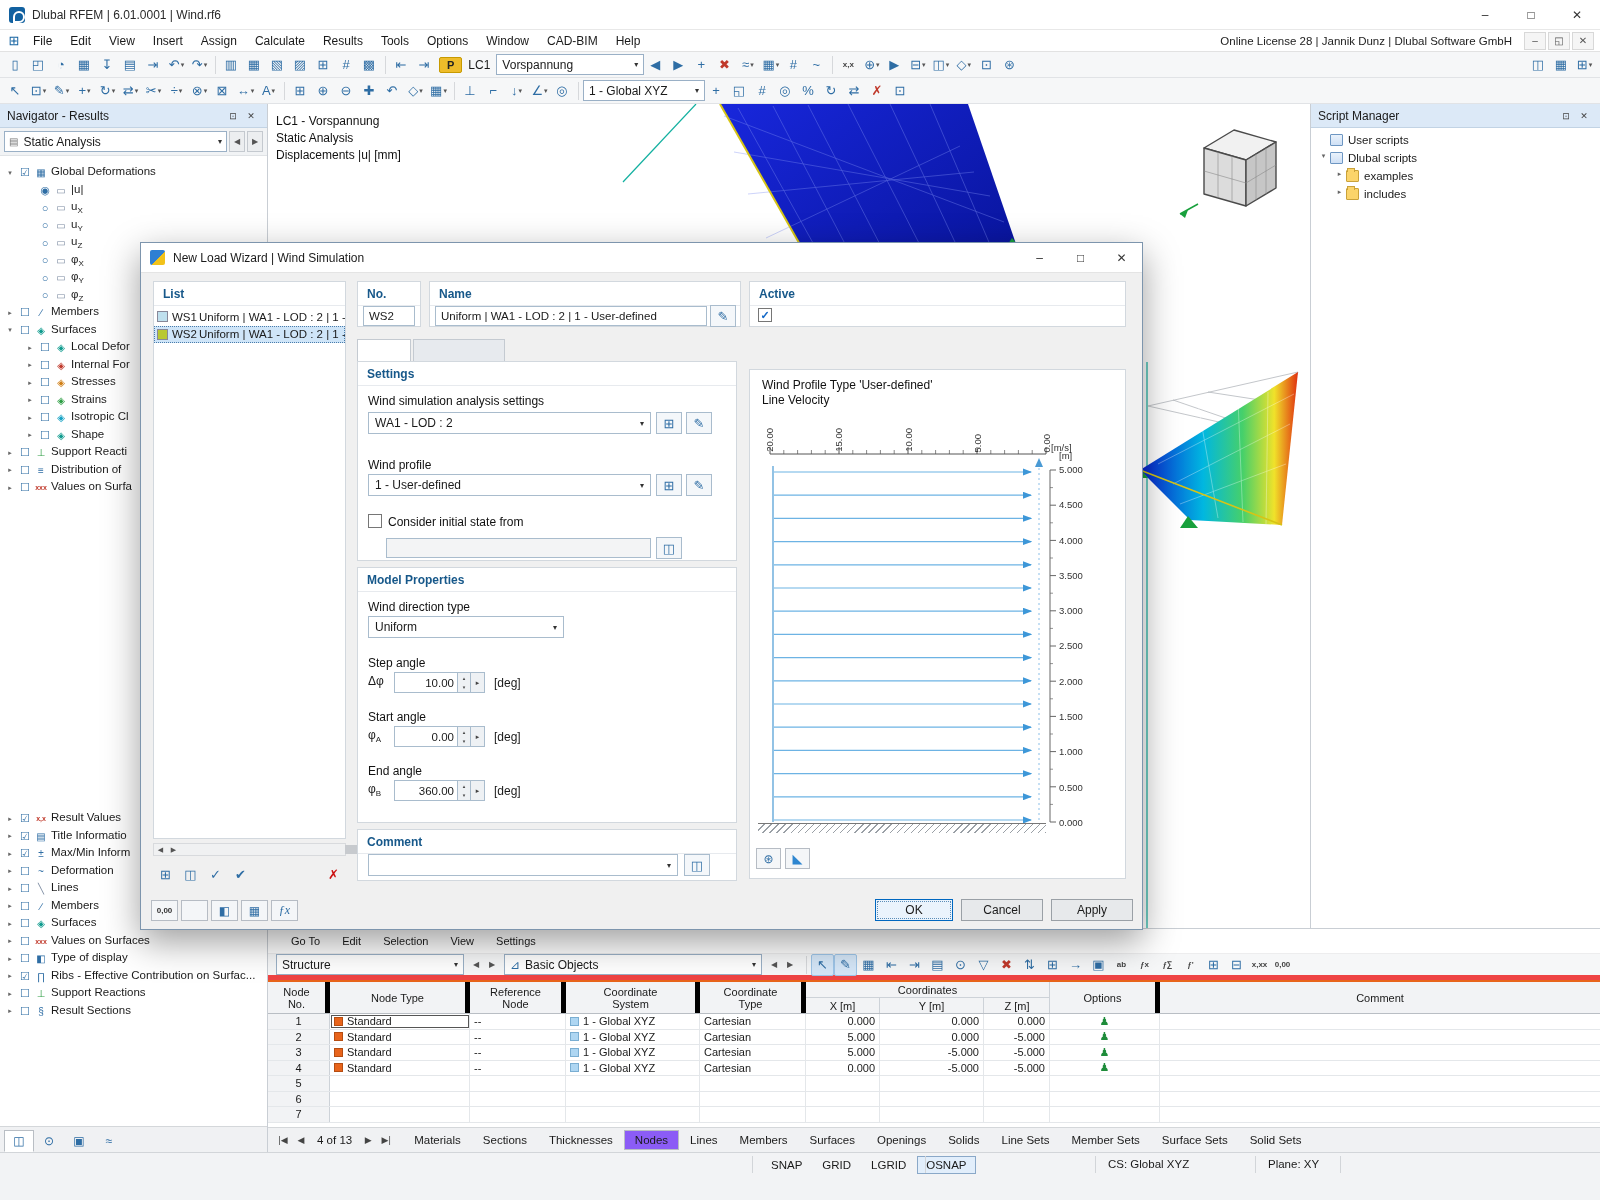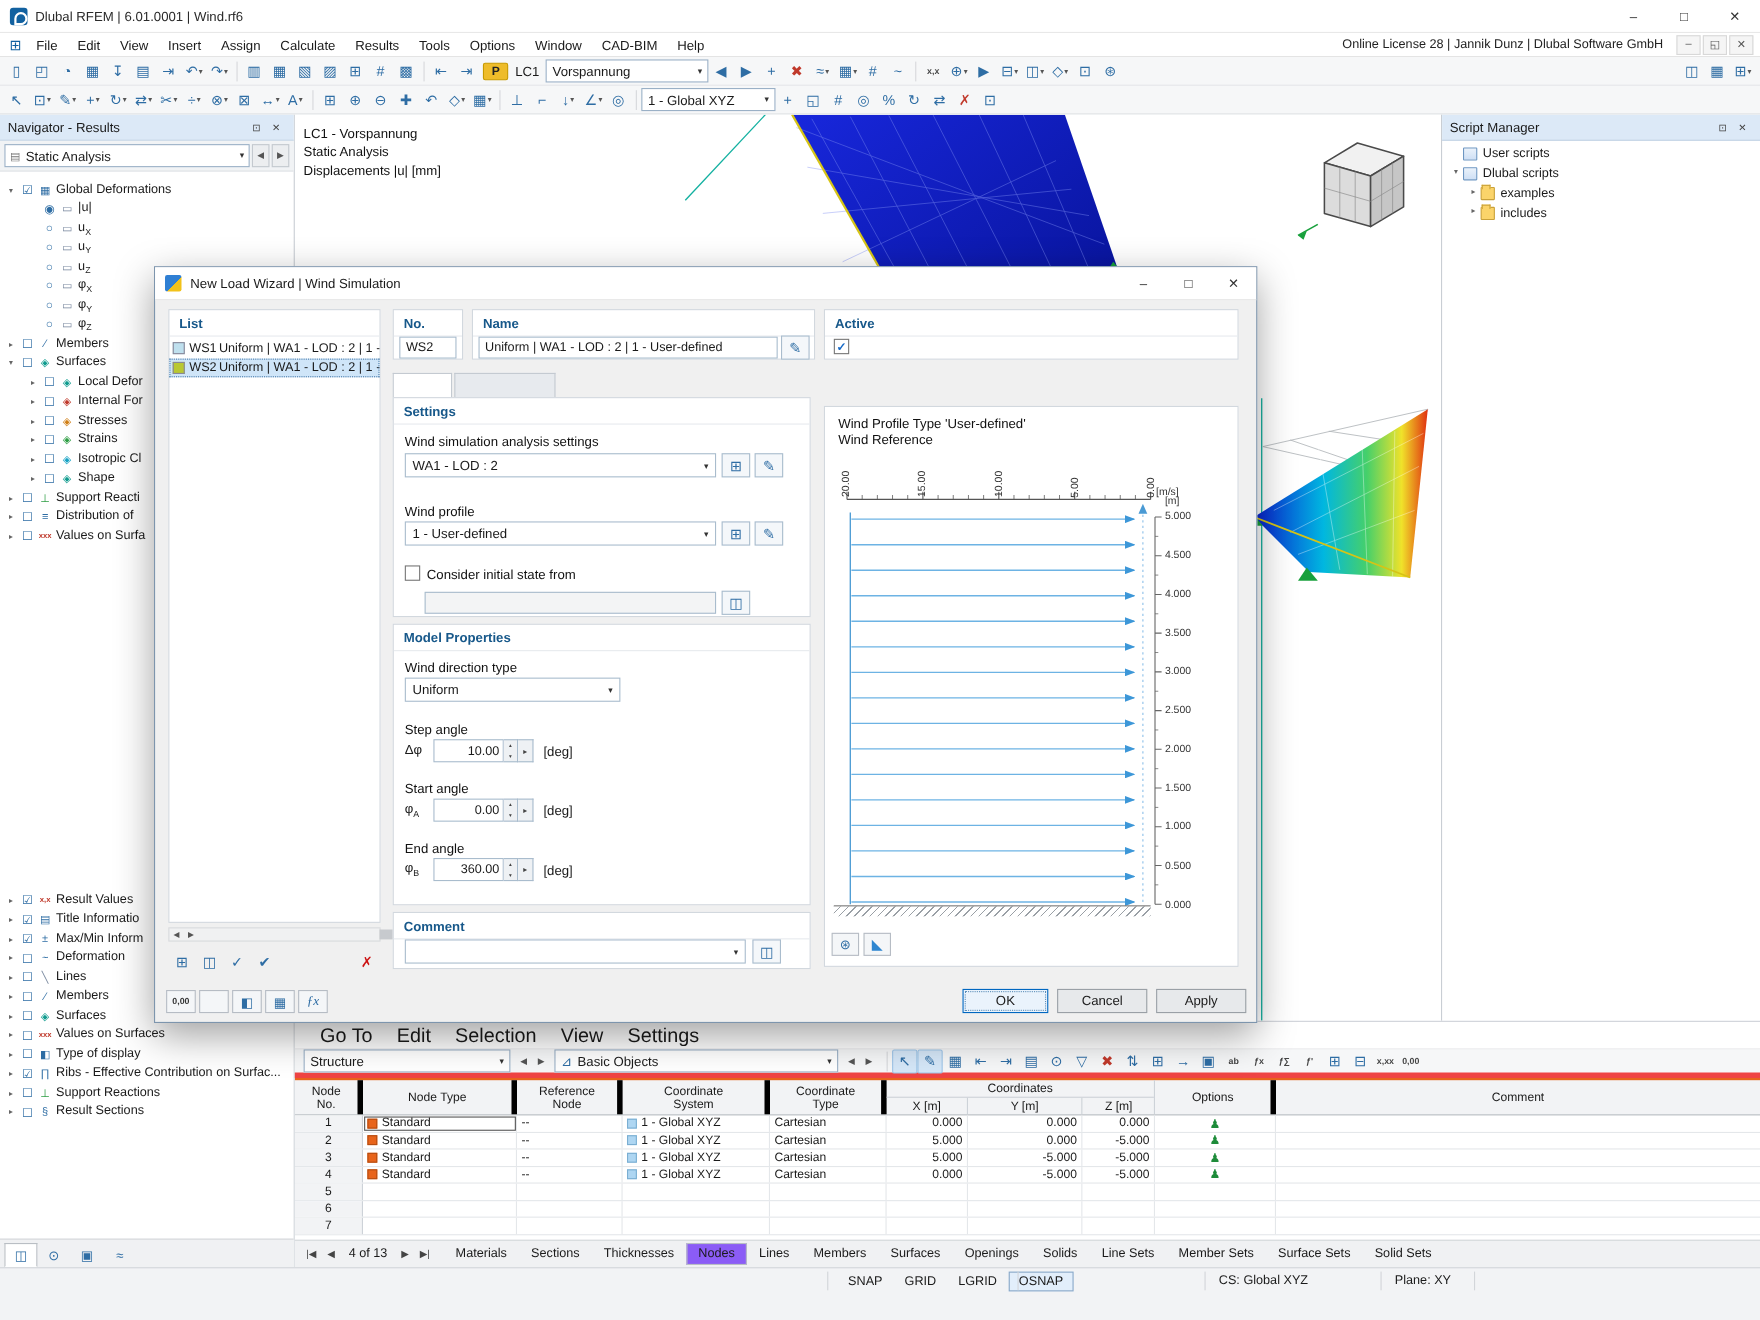--- a/index.html
+++ b/index.html
@@ -69,21 +69,21 @@
 .sm-body{padding-top:6px}
 .sm-row{height:18px;display:flex;align-items:flex-start;font-size:11.5px;padding-left:6px}
 .sm-row .exp{width:13px;font-size:7px;color:#666;text-align:center;flex:none}
 .sm-row .sic{width:13px;height:12px;margin-right:5px;flex:none;background:linear-gradient(#eaf2fb,#cfe0f5);border:1px solid #6d96c2;border-radius:1px}
 .sm-row.folder .sic{background:#fbd46a;border:1px solid #caa23a;position:relative}
 .sm-row.folder .sic::before{content:"";position:absolute;left:0;top:-3px;width:6px;height:3px;background:#fbd46a;border:1px solid #caa23a;border-bottom:none}
 .sm-row.child{padding-left:22px}
 
 .bottom{position:absolute;left:268px;top:928px;width:1332px;height:224px;background:#fff;border-top:1px solid #c9ced4;display:flex;flex-direction:column;z-index:4}
 .b-menus{height:24px;display:flex;align-items:center;padding-left:12px;flex:none;background:#fff}
-.b-menu{padding:0 11px;font-size:18px}
+.b-menu{padding:0 11px;font-size:11px}
 .b-tools{height:27px;background:#f6f7f8;display:flex;align-items:center;padding:0 8px;border-top:1px solid #ededee;border-bottom:5px solid #ef4444;flex:none}
 .table-wrap{flex:1;overflow:hidden;display:flex;flex-direction:column}
 .thead{display:grid;grid-template-columns:62px 140px 96px 134px 106px 244px 110px 1fr;border-top:2px solid #e8641b;background:#f2f3f5;border-bottom:1px solid #b9bec4;font-size:11px;height:34px;flex:none}
 .th{border-right:5px solid #000000;display:flex;align-items:center;justify-content:center;text-align:center;white-space:pre-line;line-height:12px}
 .th-coords{display:flex;flex-direction:column;border-right:1px solid #cdd2d8}
 .th-coords .cg{height:16px;display:flex;align-items:center;justify-content:center;border-bottom:1px solid #cdd2d8}
 .th-coords .csub{flex:1;display:grid;grid-template-columns:74px 104px 66px}
 .th-coords .csub div{display:flex;align-items:center;justify-content:center;border-right:1px solid #cdd2d8}
 .th-coords .csub div:last-child{border-right:none}
 .node-row{display:grid;grid-template-columns:62px 140px 96px 134px 106px 74px 104px 66px 110px 1fr;height:15.5px;font-size:11px;border-bottom:1px solid #e4e7ea}
@@ -1404,21 +1404,21 @@
       <span class="arr">▾</span>
     </div>
     <span class="mini-btn" style="left:326px;top:24px">
         <span>◫</span>
       </span>
   </div>
 
   <div class="grp" style="left:608px;top:126px;width:377px;height:510px">
     <div class="chart-titles">
       <div>Wind Profile Type 'User-defined'</div>
-      <div>Wind Reference</div>
+      <div>Line Velocity</div>
     </div>
     <svg style="position:absolute;left:0;top:0" width="375" height="508" viewBox="0 0 375 508">
       <defs>
         <marker id="ah" markerWidth="8" markerHeight="6" refX="7" refY="3" orient="auto">
           <path d="M0,0 L8,3 L0,6 z" fill="#3d97d8"></path>
         </marker>
       </defs>
       <line x1="20" y1="84" x2="296" y2="84" stroke="#555" stroke-width="1"></line>
       <path d="M20,84v-7M89,84v-7M158,84v-7M227,84v-7M296,84v-7" stroke="#555" stroke-width="1" fill="none"></path>
       <path d="M33.8,84v-4M47.6,84v-4M61.4,84v-4M75.2,84v-4M102.8,84v-4M116.6,84v-4M130.4,84v-4M144.2,84v-4M171.8,84v-4M185.6,84v-4M199.4,84v-4M213.2,84v-4M240.8,84v-4M254.6,84v-4M268.4,84v-4M282.2,84v-4" stroke="#555" stroke-width="0.7" fill="none"></path>

